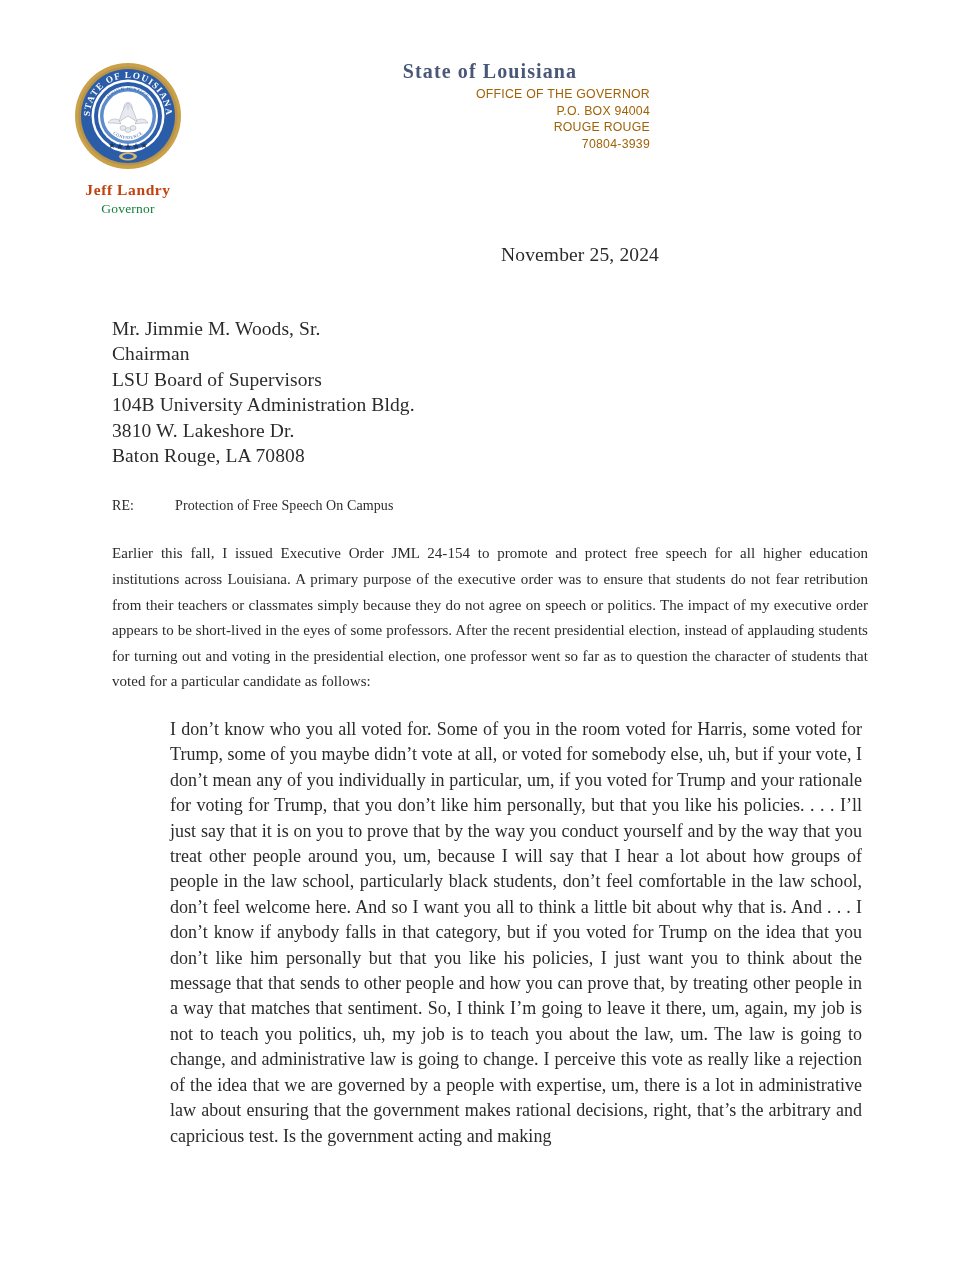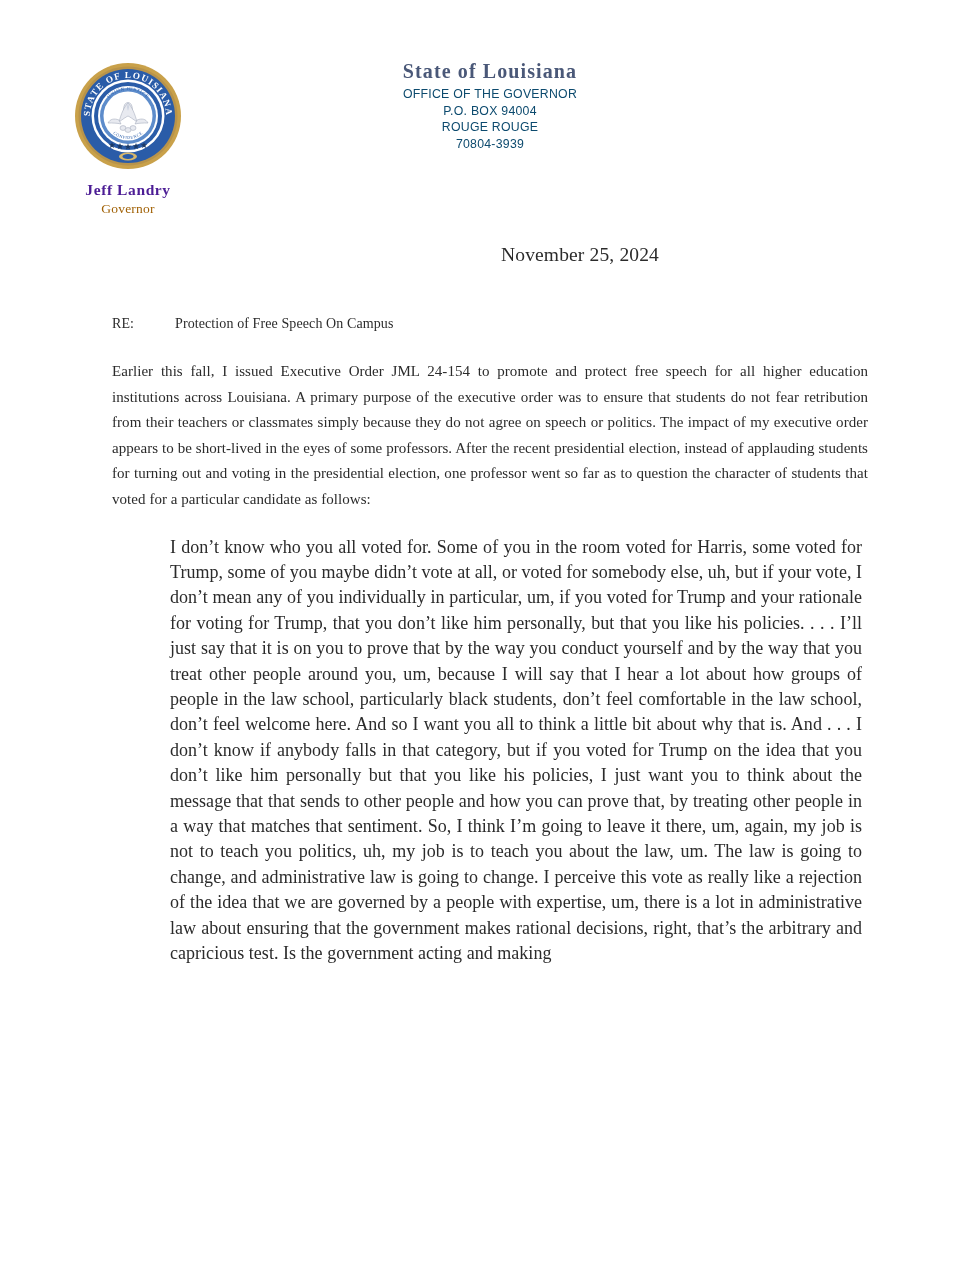--- a/index.html
+++ b/index.html
@@ -38,29 +38,29 @@
   .seal {
     width: 108px;
     height: 108px;
     margin: 0 auto;
     position: relative;
   }
   .gov-name {
     font-family: "Liberation Serif", "DejaVu Serif", serif;
     font-weight: bold;
     font-size: 15.5px;
-    color: #4c1d95;
+    color: #c2410c;
     letter-spacing: 0.6px;
     margin-top: 11px;
     white-space: nowrap;
   }
   .gov-title {
     font-family: "Liberation Serif", "DejaVu Serif", serif;
     font-size: 13.5px;
-    color: #a16207;
+    color: #15803d;
     margin-top: 2px;
     letter-spacing: 0.2px;
   }
   .agency-block {
     position: absolute;
     left: 330px;
     top: 60px;
     width: 320px;
     text-align: center;
   }
@@ -68,24 +68,25 @@
     font-family: "Liberation Serif", "DejaVu Serif", serif;
     font-weight: bold;
     font-size: 20px;
     color: #4a5878;
     letter-spacing: 1.1px;
     white-space: nowrap;
   }
   .agency-line {
     font-family: "Liberation Sans", "DejaVu Sans", sans-serif;
     font-size: 12.3px;
-    color: #0c4a6e;
+    color: #a16207;
     letter-spacing: 0.25px;
     line-height: 15.5px;
     margin-top: 1px;
+    text-align: right;
   }
   .agency-line.first { margin-top: 4px; }
 
   
   .letter {
     position: absolute;
     left: 112px;
     top: 244px;
     width: 756px;
   }
@@ -188,20 +189,28 @@
       <div class="agency-line">P.O. BOX 94004</div>
       <div class="agency-line">ROUGE ROUGE</div>
       <div class="agency-line">70804-3939</div>
     </div>
   </div>
 
   <div class="letter">
 
     <div class="date-line">November 25, 2024</div>
 
+    <div class="addr">
+      <div>Mr. Jimmie M. Woods, Sr.</div>
+      <div>Chairman</div>
+      <div>LSU Board of Supervisors</div>
+      <div>104B University Administration Bldg.</div>
+      <div>3810 W. Lakeshore Dr.</div>
+      <div>Baton Rouge, LA 70808</div>
+    </div>
 
     <div class="re-line">
       <span class="re-label">RE:</span>
       <span>Protection of Free Speech On Campus</span>
     </div>
 
     <p class="para">Earlier this fall, I issued Executive Order JML 24-154 to promote and protect free speech for all higher education institutions across Louisiana. A primary purpose of the executive order was to ensure that students do not fear retribution from their teachers or classmates simply because they do not agree on speech or politics. The impact of my executive order appears to be short-lived in the eyes of some professors. After the recent presidential election, instead of applauding students for turning out and voting in the presidential election, one professor went so far as to question the character of students that voted for a particular candidate as follows:</p>
 
     <p class="quote">I don’t know who you all voted for. Some of you in the room voted for Harris, some voted for Trump, some of you maybe didn’t vote at all, or voted for somebody else, uh, but if your vote, I don’t mean any of you individually in particular, um, if you voted for Trump and your rationale for voting for Trump, that you don’t like him personally, but that you like his policies. . . . I’ll just say that it is on you to prove that by the way you conduct yourself and by the way that you treat other people around you, um, because I will say that I hear a lot about how groups of people in the law school, particularly black students, don’t feel comfortable in the law school, don’t feel welcome here. And so I want you all to think a little bit about why that is. And . . . I don’t know if anybody falls in that category, but if you voted for Trump on the idea that you don’t like him personally but that you like his policies, I just want you to think about the message that that sends to other people and how you can prove that, by treating other people in a way that matches that sentiment. So, I think I’m going to leave it there, um, again, my job is not to teach you politics, uh, my job is to teach you about the law, um.  The law is going to change, and administrative law is going to change. I perceive this vote as really like a rejection of the idea that we are governed by a people with expertise, um, there is a lot in administrative law about ensuring that the government makes rational decisions, right, that’s the arbitrary and capricious test.  Is the government acting and making</p>
 

